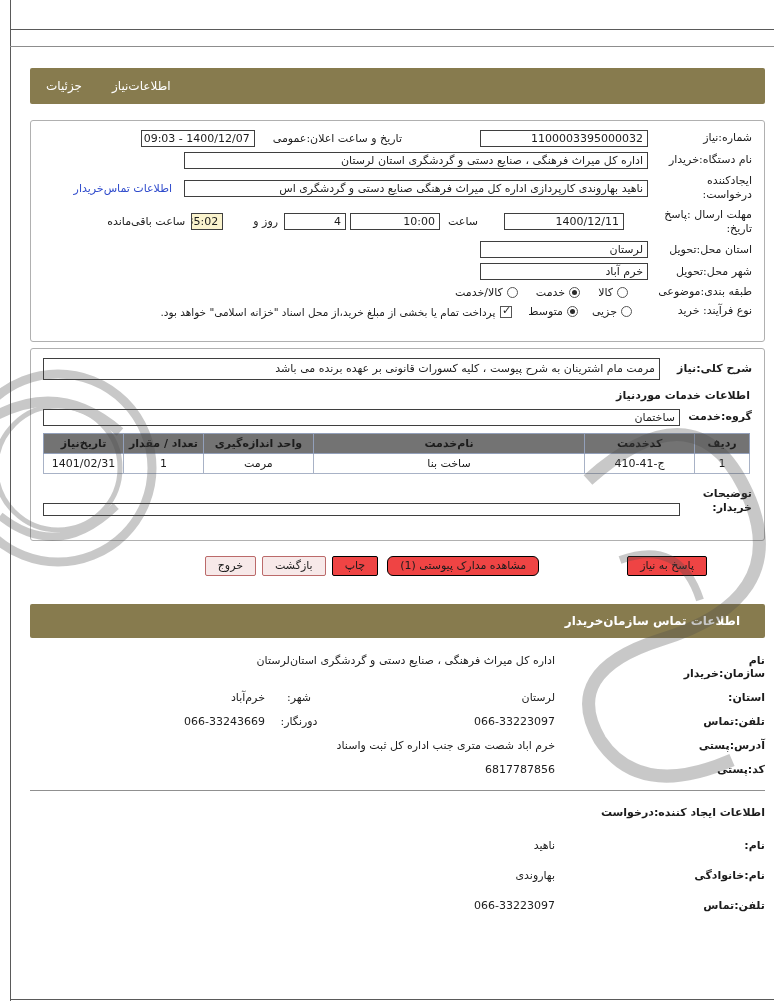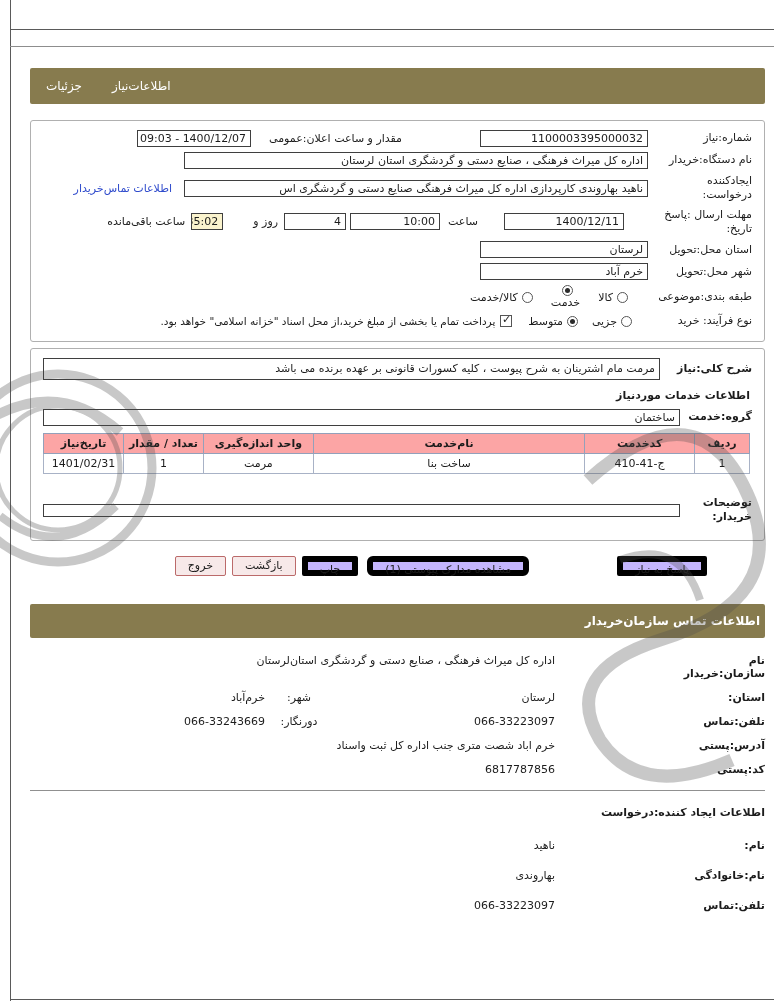--- a/index.html
+++ b/index.html
@@ -48,29 +48,29 @@
   .radio.sel::after { content: ""; position: absolute; inset: 2px; border-radius: 50%; background: #2b2b2b; }
   .cb-item { display: flex; align-items: center; }
   .checkbox {
     width: 12px; height: 12px; border: 1px solid #555; background: #fff;
     margin-left: 5px; position: relative; flex: 0 0 auto;
   }
   .checkbox.checked::after { content: "✓"; position: absolute; top: -3px; right: 0; font-size: 11px; font-weight: bold; }
 
   .sec-head { font-weight: bold; margin: 9px 2px 7px; }
   table.svc { border-collapse: collapse; margin: 7px 2px 0; width: 707px; }
-  table.svc th { background: #fca5a5; border: 1px solid #93a0ba; padding: 3px 0; font-weight: bold; text-align: center; }
+  table.svc th { background: #737373; border: 1px solid #93a0ba; padding: 3px 0; font-weight: bold; text-align: center; }
   table.svc td { background: #ffffff; border: 1px solid #a8b2c6; padding: 3px 4px; text-align: center; }
 
   #buttons-row { position: absolute; top: 556px; left: 30px; width: 735px; display: flex; align-items: center; padding-right: 58px; }
   .btn { height: 20px; padding: 1px 12px 2px; font-size: 11px; border-radius: 2px; cursor: pointer; font-family: inherit; color: #1c1c1c; }
-  .btn-green { background: #c4b5fd; border: 6px solid #000000; }
+  .btn-green { background: #ef4444; border: 1px solid #000000; }
   .btn-pink  { background: #f7e9e9; border: 1px solid #bb6a6a; }
 
-  #contact-bar { top: 604px; height: 34px; font-weight: bold; font-size: 12px; padding: 0 5px; }
+  #contact-bar { top: 604px; height: 34px; font-weight: bold; font-size: 12px; padding: 0 25px; }
 
   #contact-rows { position: absolute; top: 654px; left: 30px; width: 735px; }
   .crow { display: flex; align-items: flex-start; margin-bottom: 11px; }
   .clabel  { flex: 0 0 105px; font-weight: bold; text-align: right; padding-left: 6px; }
   .cval    { width: 230px; margin-right: 105px; text-align: right; }
   .cval.wide { width: 330px; }
   .clabel2 { flex: 0 0 52px; font-weight: normal; text-align: center; }
   .cval2   { margin-right: 8px; text-align: right; }
 
   #creator-sep { position: absolute; top: 790px; left: 30px; width: 735px; height: 1px; background: #909090; }
@@ -91,21 +91,21 @@
 <div class="brownbar" id="tabbar">
   <span>اطلاعات‌نیاز</span>
   <span>جزئیات</span>
 </div>
 
 <div class="panel" id="panel-need">
 
   <div class="frow">
     <div class="flabel">شماره:نیاز</div>
     <div class="ibox" style="width:168px;">1100003395000032</div>
-    <div style="flex:0 0 auto; margin-right:78px; white-space:nowrap;">مقدار و ساعت اعلان:عمومی</div>
+    <div style="flex:0 0 auto; margin-right:78px; white-space:nowrap;">تاریخ و ساعت اعلان:عمومی</div>
     <div class="ibox" style="width:114px; margin-right:18px;">1400/12/07 - 09:03</div>
   </div>
 
   <div class="frow">
     <div class="flabel">نام دستگاه:خریدار</div>
     <div class="ibox" style="width:464px;">اداره کل میراث فرهنگی ، صنایع دستی و گردشگری استان لرستان</div>
   </div>
 
   <div class="frow">
     <div class="flabel">
@@ -139,21 +139,21 @@
     <div class="flabel">شهر محل:تحویل</div>
     <div class="ibox" style="width:168px;">خرم آباد</div>
   </div>
 
   <div class="frow">
     <div class="flabel">طبقه بندی:موضوعی</div>
     <div class="radio-item" style="margin-right:20px;">
       <span class="radio"></span>
       <span>کالا</span>
     </div>
-    <div class="radio-item" style="margin-right:18px;flex-direction:column;">
+    <div class="radio-item" style="margin-right:18px;">
       <span class="radio sel"></span>
       <span>خدمت</span>
     </div>
     <div class="radio-item" style="margin-right:18px;">
       <span class="radio"></span>
       <span>کالا/خدمت</span>
     </div>
   </div>
 
   <div class="frow">
@@ -212,21 +212,21 @@
         <td>1</td>
         <td dir="ltr">ج-41-410</td>
         <td>ساخت بنا</td>
         <td>مرمت</td>
         <td>1</td>
         <td>1401/02/31</td>
       </tr>
     </tbody>
   </table>
 
-  <div class="frow" style="margin-top:22px; align-items:center;">
+  <div class="frow" style="margin-top:13px; align-items:flex-end;">
     <div class="flabel bold" style="flex:0 0 72px;">
       <span>توضیحات</span>
       <span>خریدار:</span>
     </div>
     <div class="ibox" style="flex:1; height:13px;"></div>
   </div>
 
 </div>
 
 <div id="buttons-row">

